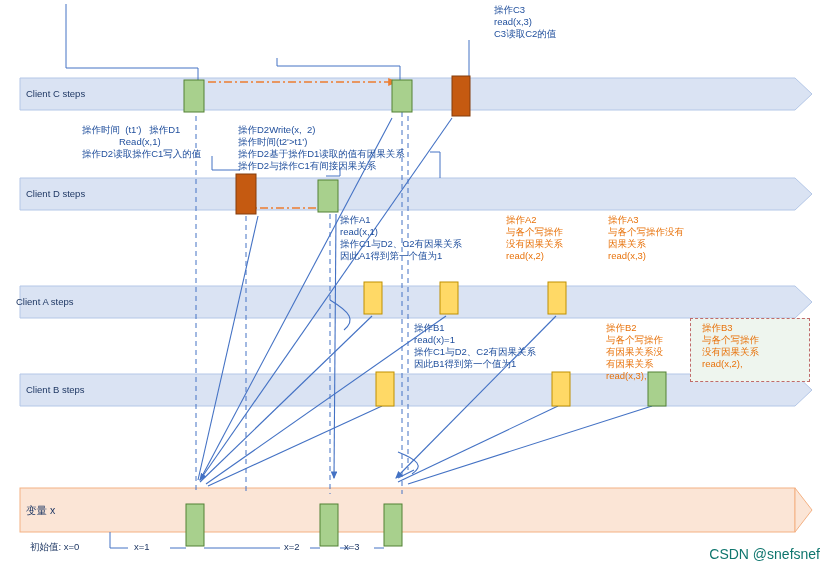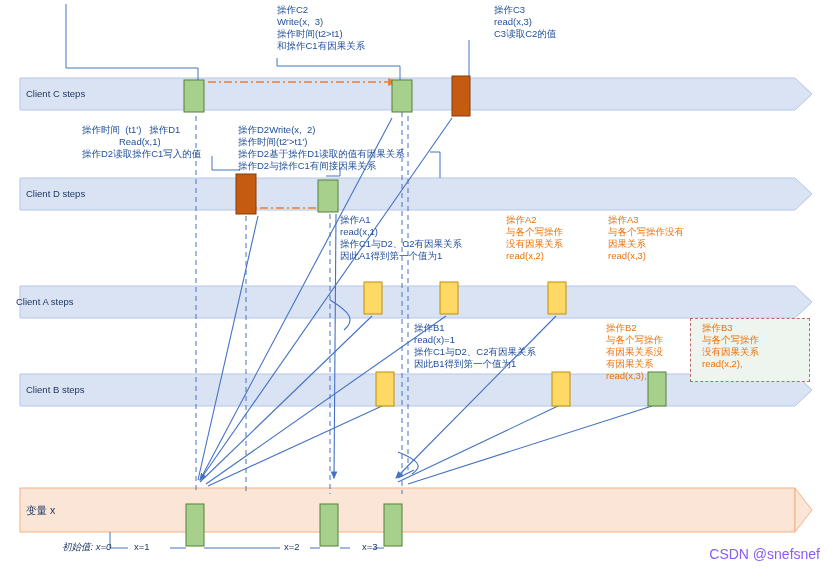--- a/index.html
+++ b/index.html
@@ -25,21 +25,21 @@
     font-size:9.5px;
     color:#1f3864;
     white-space:nowrap;
     text-align:right;
   }
   .boxtxt{position:absolute;font-size:9.5px;color:#1f3864;white-space:pre;}
   .watermark{
     position:absolute;
     right:10px;bottom:8px;
     font-size:14px;
-    color:#8b5cf6;
+    color:#0f766e;
     font-family:"Liberation Sans", sans-serif;
   }
   .dashedbox{
     position:absolute;
     border:1px dashed #c06b6b;
     background:#eef5ee;
   }
 </style>
 </head>
 <body>
@@ -140,24 +140,20 @@
   </svg>
 
   <div class="lane-label" style="left:26px;top:88px;">Client C steps</div>
   <div class="lane-label" style="left:26px;top:188px;">Client D steps</div>
   <div class="lane-label" style="left:16px;top:296px;">Client A steps</div>
   <div class="lane-label" style="left:26px;top:384px;">Client B steps</div>
   <div class="lane-label" style="left:26px;top:504px;font-size:10.5px;">变量 x</div>
 
   <div class="dashedbox" style="left:690px;top:318px;width:118px;height:62px;"></div>
 
-  <div class="note" style="left:277px;top:4px;">操作C2
-Write(x,  3)
-操作时间(t2&gt;t1)
-和操作C1有因果关系</div>
   <div class="note" style="left:494px;top:4px;">操作C3
 read(x,3)
 C3读取C2的值</div>
   <div class="note" style="left:82px;top:124px;">操作时间  (t1')   操作D1
               Read(x,1)
 操作D2读取操作C1写入的值</div>
   <div class="note" style="left:238px;top:124px;">操作D2Write(x,  2)</div>
   <div class="note" style="left:238px;top:136px;">操作时间(t2'&gt;t1')
 操作D2基于操作D1读取的值有因果关系
 操作D2与操作C1有间接因果关系</div>
@@ -180,19 +176,19 @@
   <div class="note orange" style="left:598px;top:322px;">操作B2
 与各个写操作
 有因果关系没
 有因果关系
 read(x,3),</div>
   <div class="note orange" style="left:694px;top:322px;">操作B3
 与各个写操作
 没有因果关系
 read(x,2),</div>
 
-  <div class="boxtxt" style="left:62px;top:541px;font-style:italic;">初始值: x=0</div>
+  <div class="boxtxt" style="left:30px;top:541px;">初始值: x=0</div>
   <div class="boxtxt" style="left:134px;top:541px;">x=1</div>
   <div class="boxtxt" style="left:284px;top:541px;">x=2</div>
-  <div class="boxtxt" style="left:362px;top:541px;">x=3</div>
+  <div class="boxtxt" style="left:344px;top:541px;">x=3</div>
 
   <div class="watermark">CSDN @snefsnef</div>
 </div>
 
 </body></html>

